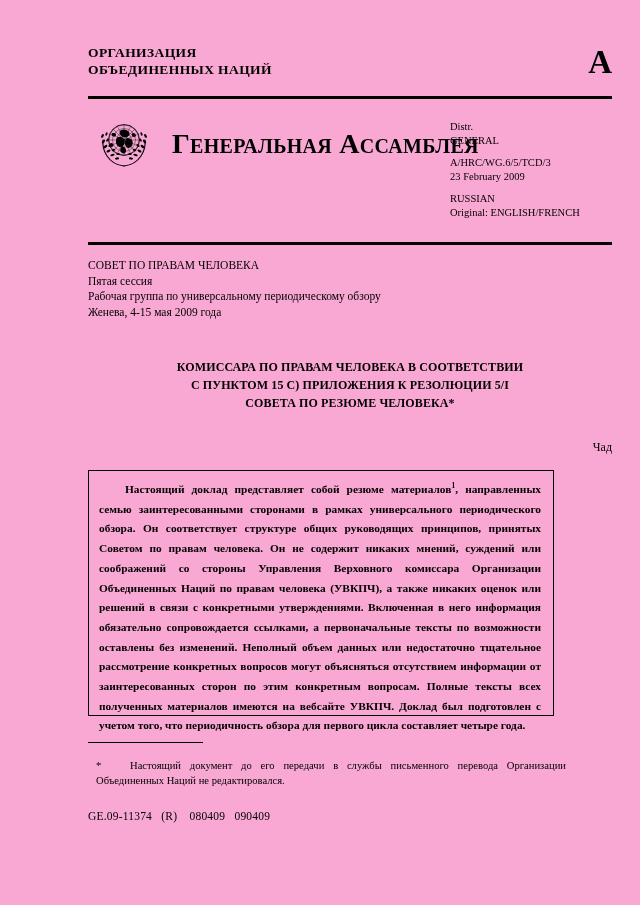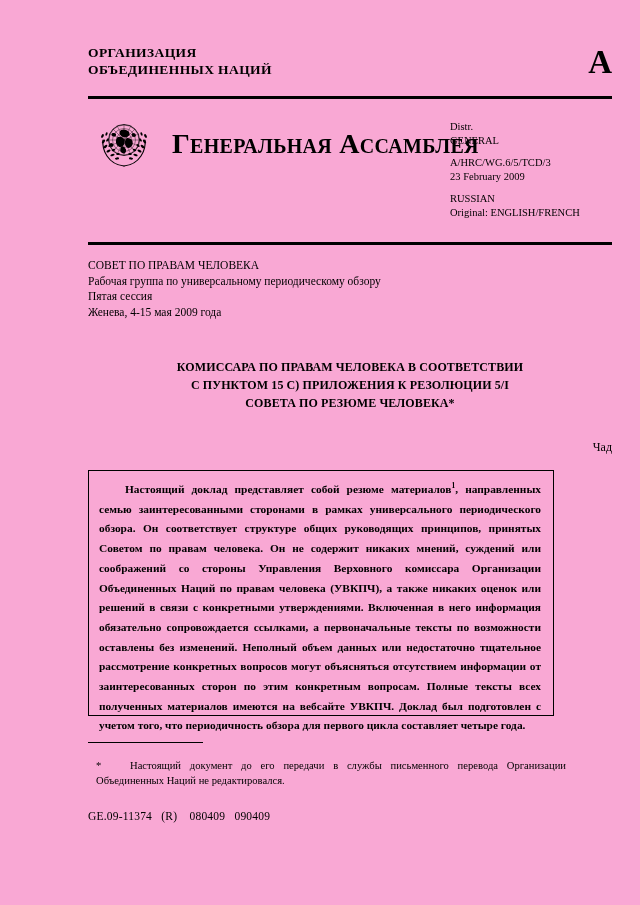--- a/index.html
+++ b/index.html
@@ -275,22 +275,22 @@
       <div class="distr-gap"></div>
       <div class="distr-line">RUSSIAN</div>
       <div class="distr-line">Original:  ENGLISH/FRENCH</div>
     </div>
   </div>
 
   <div class="rule-thick rule-2"></div>
 
   <div class="council">
     <div class="council-line">СОВЕТ ПО ПРАВАМ ЧЕЛОВЕКА</div>
+    <div class="council-line">Пятая сессия</div>
     <div class="council-line">Рабочая группа по универсальному периодическому обзору</div>
-    <div class="council-line">Пятая сессия</div>
     <div class="council-line">Женева, 4-15 мая 2009 года</div>
   </div>
 
   <div class="doc-title">
     <div class="title-line">КОМИССАРА ПО ПРАВАМ ЧЕЛОВЕКА В СООТВЕТСТВИИ</div>
     <div class="title-line">С ПУНКТОМ 15 C) ПРИЛОЖЕНИЯ К РЕЗОЛЮЦИИ 5/I</div>
     <div class="title-line">СОВЕТА ПО РЕЗЮМЕ ЧЕЛОВЕКА*</div>
   </div>
 
   <div class="country">Чад</div>

